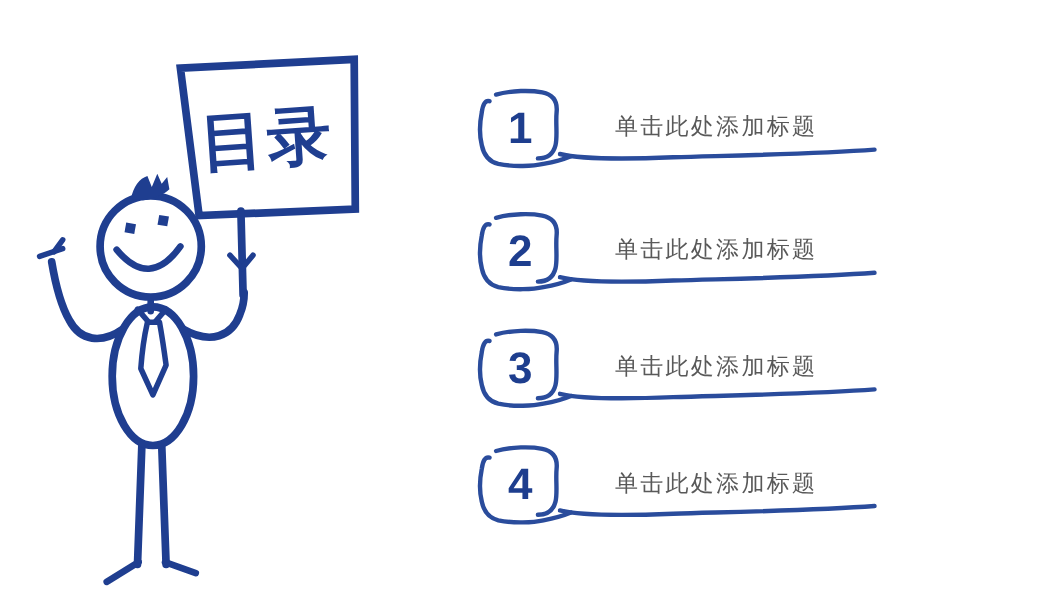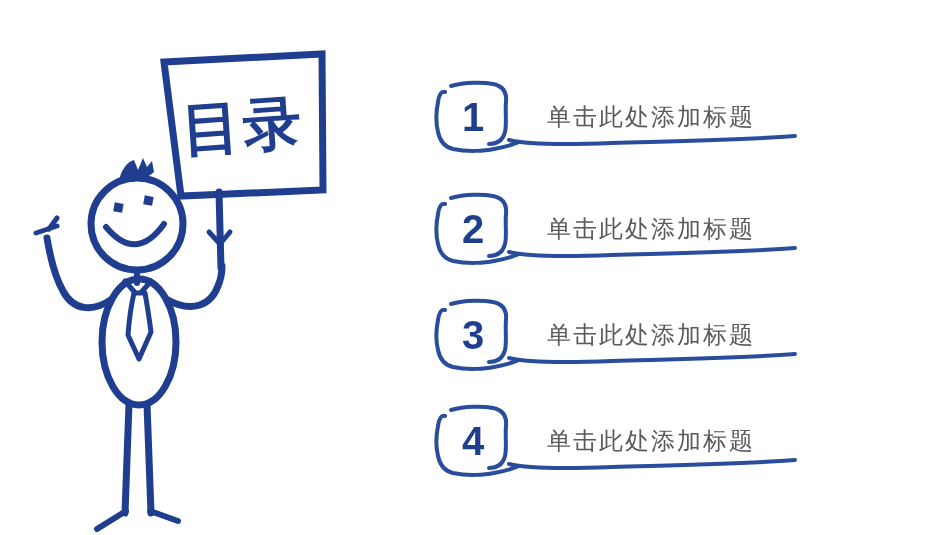--- a/index.html
+++ b/index.html
@@ -14,21 +14,21 @@
   .toc-row{position:absolute;left:431px;width:372px;height:96px;}
   .box-svg{position:absolute;left:0;top:0;}
   .num-area{
     position:absolute;left:0;top:2px;width:84px;height:72px;
     display:flex;align-items:center;justify-content:center;
     font-size:40px;font-weight:bold;color:#1E3E8E;
   }
   .toc-title{
     position:absolute;left:80px;top:22px;width:280px;
     text-align:center;
-    font-size:24px;letter-spacing:2px;color:#595959;
+    font-size:21px;letter-spacing:2px;color:#595959;
     white-space:nowrap;
   }
   .underline-svg{position:absolute;left:76px;top:53px;}
 </style>
 </head>
 <body>
 
 <div class="slide">
 
   <svg class="figure-svg" width="400" height="535" viewBox="0 0 400 535">

